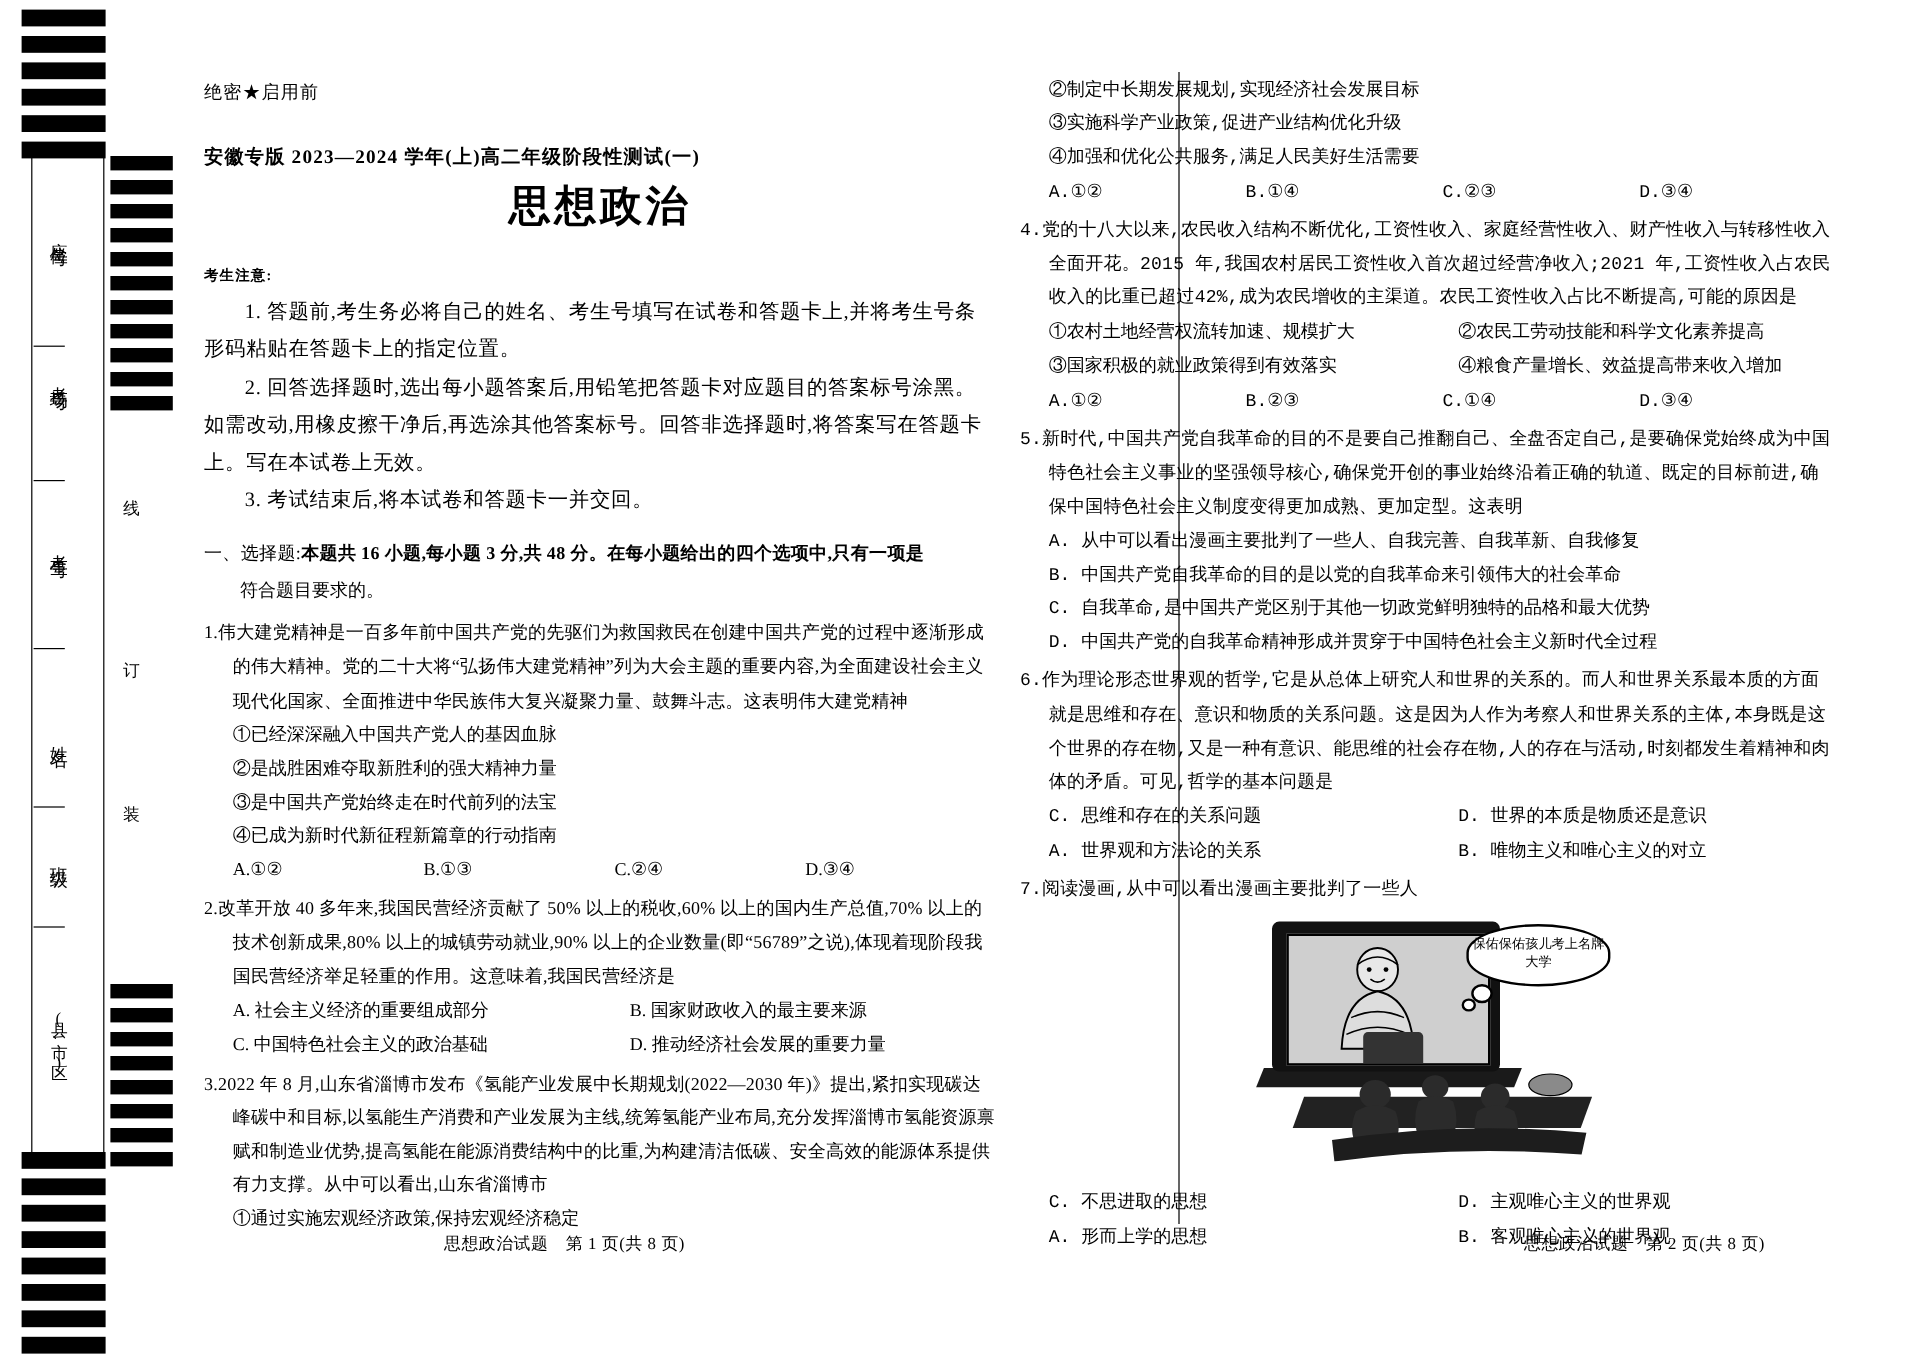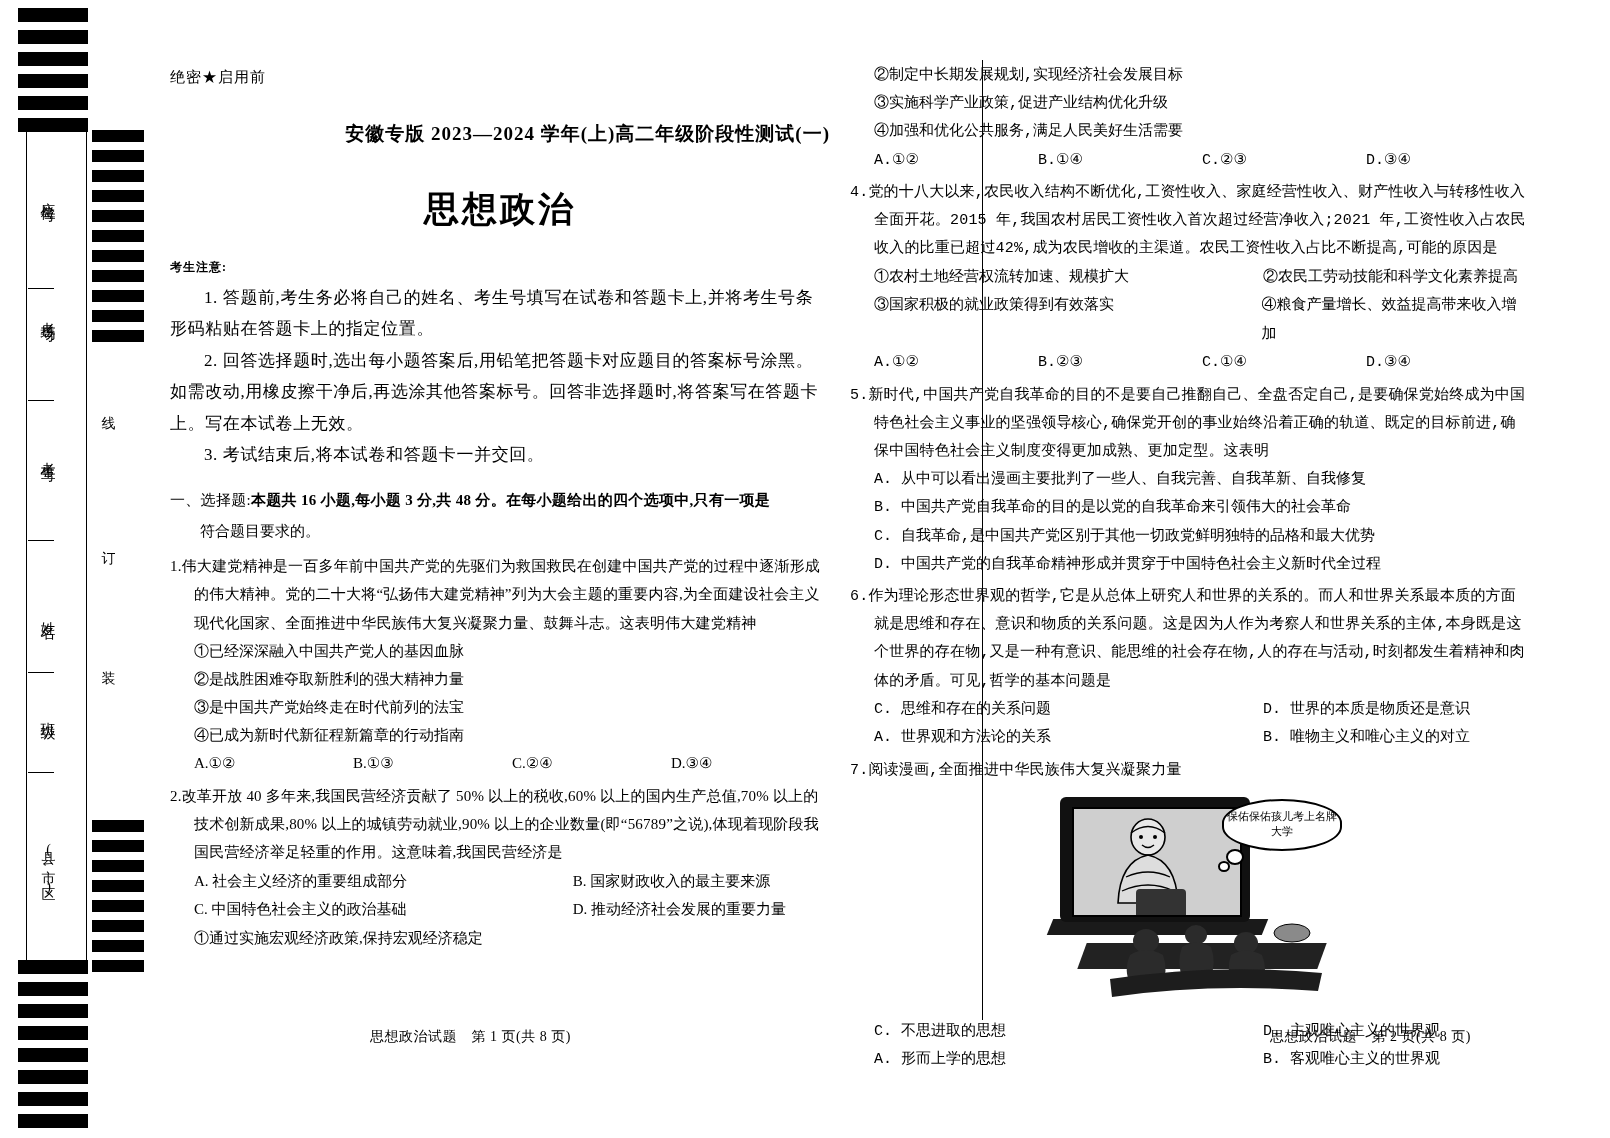--- a/index.html
+++ b/index.html
@@ -39,22 +39,22 @@
   
   .content { position:absolute; left:160px; top:0; right:0; bottom:0; }
   .col-divider { position:absolute; left:822px; top:60px; width:1px; height:960px; background:#000; }
 
   .colL { position:absolute; left:10px; top:68px; width:660px; }
   .colR { position:absolute; left:690px; top:62px; width:680px;font-family:Liberation Mono, monospace; }
 
   .secret { font-size:15px; margin-bottom:34px; letter-spacing:1px; }
 
   .doc-title {
-    text-align:right; font-size:19px; font-weight:bold;
-    letter-spacing:1px; margin-bottom:39px;
+    text-align:left; font-size:16px; font-weight:bold;
+    letter-spacing:1px; margin-bottom:6px;
   }
   .subject {
     text-align:center; font-size:35px; font-weight:bold;
     letter-spacing:3px; margin-bottom:26px;
   }
   .notice-head { font-size:12px; font-weight:bold; margin-bottom:6px; letter-spacing:1px; }
   .notice-item {
     font-size:17px; line-height:1.85;
     text-indent:2em; letter-spacing:0.6px;
   }
@@ -63,21 +63,21 @@
     letter-spacing:0.3px;
   }
   .sec-head b { font-weight:bold; }
   .sec-head-2 { font-size:15px; text-indent:2em; line-height:1.85; margin-bottom:6px;}
 
   .q { font-size:15px; line-height:1.88; margin-top:4px; letter-spacing:0.2px; }
   .q-body { text-indent:0; padding-left:1.6em; text-indent:-1.6em; }
   .opt { padding-left:1.6em; line-height:1.88; font-size:15px; }
   .abcd4 { display:flex; padding-left:1.6em; font-size:15px; line-height:1.9; }
   .abcd4 span { width:25%; }
-  .abcd2 { display:flex; padding-left:1.6em; font-size:15px; line-height:1.9;gap:48px; }
+  .abcd2 { display:flex; padding-left:1.6em; font-size:15px; line-height:1.9; }
   .abcd2 span:first-child { width:52%; }
 
   .footer {
     position:absolute; font-size:14px; letter-spacing:0.5px;
   }
   .footerL { left:210px; top:1028px; }
   .footerR { left:1110px; top:1028px; }
 
   
   .cartoon { position:relative; width:320px; height:215px; margin:8px auto 10px 190px; }
@@ -203,20 +203,23 @@
       </div>
       <div class="abcd2">
         <span>A. 社会主义经济的重要组成部分</span>
         <span>B. 国家财政收入的最主要来源</span>
       </div>
       <div class="abcd2">
         <span>C. 中国特色社会主义的政治基础</span>
         <span>D. 推动经济社会发展的重要力量</span>
       </div>
 
+      <div class="q q-body">
+        <span>3.</span><span>2022 年 8 月,山东省淄博市发布《氢能产业发展中长期规划(2022—2030 年)》提出,紧扣实现碳达峰碳中和目标,以氢能生产消费和产业发展为主线,统筹氢能产业布局,充分发挥淄博市氢能资源禀赋和制造业优势,提高氢能在能源消费结构中的比重,为构建清洁低碳、安全高效的能源体系提供有力支撑。从中可以看出,山东省淄博市</span>
+      </div>
       <div class="opt">①通过实施宏观经济政策,保持宏观经济稳定</div>
     </div>
 
     <div class="colR">
 
       <div class="opt">②制定中长期发展规划,实现经济社会发展目标</div>
       <div class="opt">③实施科学产业政策,促进产业结构优化升级</div>
       <div class="opt">④加强和优化公共服务,满足人民美好生活需要</div>
       <div class="abcd4">
         <span>A.①②</span>
@@ -257,21 +260,21 @@
       <div class="abcd2">
         <span>C. 思维和存在的关系问题</span>
         <span>D. 世界的本质是物质还是意识</span>
       </div>
       <div class="abcd2">
         <span>A. 世界观和方法论的关系</span>
         <span>B. 唯物主义和唯心主义的对立</span>
       </div>
 
       <div class="q q-body">
-        <span>7.</span><span>阅读漫画,全面推进中华民族伟大复兴凝聚力量</span>
+        <span>7.</span><span>阅读漫画,从中可以看出漫画主要批判了一些人</span>
       </div>
 
       <div class="cartoon">
         <div class="tv-stand"></div>
         <div class="tv-body"></div>
         <div class="tv-screen"></div>
         <svg class="buddha" viewBox="0 0 100 98">
           <ellipse cx="50" cy="22" rx="17" ry="18" fill="#e8e8e8" stroke="#000" stroke-width="1.6"></ellipse>
           <path d="M33 18 q17 -13 34 0" fill="none" stroke="#000" stroke-width="1.4"></path>
           <circle cx="43" cy="22" r="2" fill="#000"></circle>

